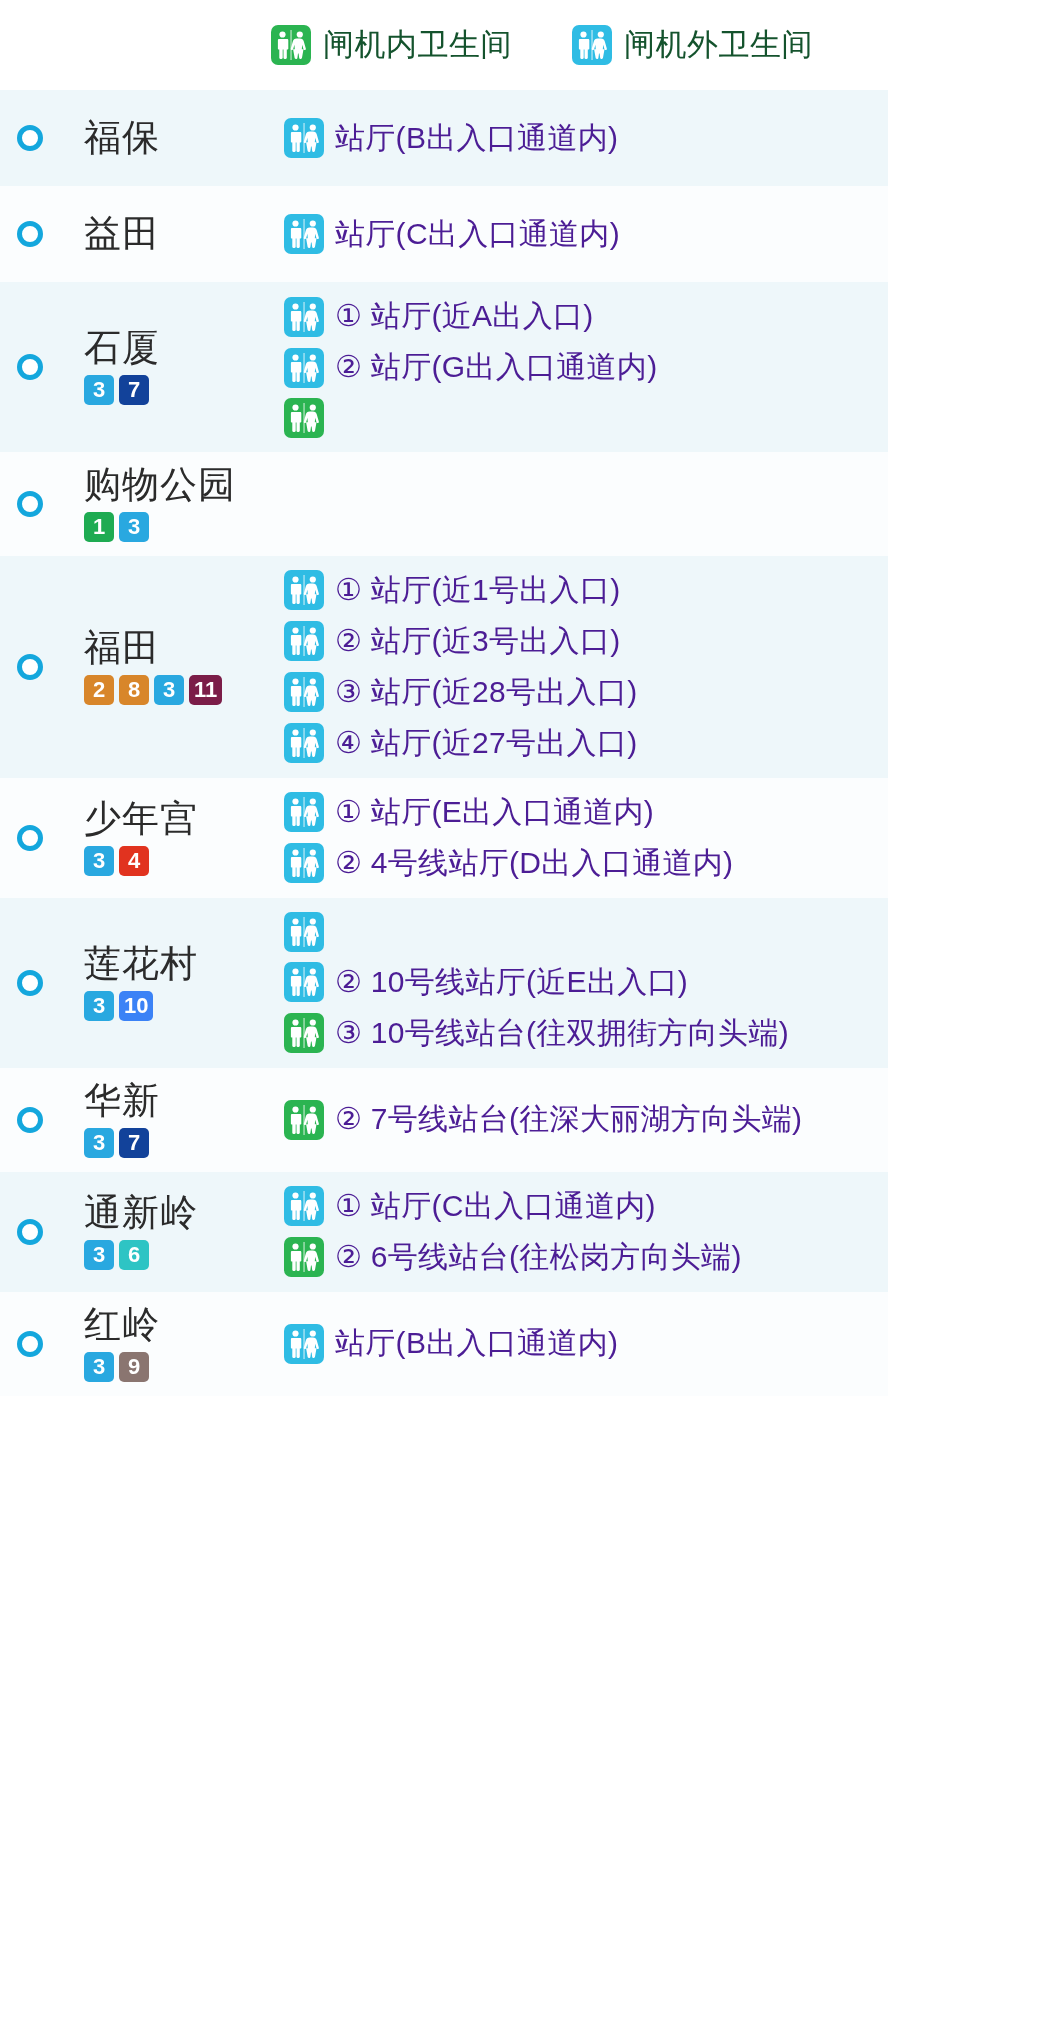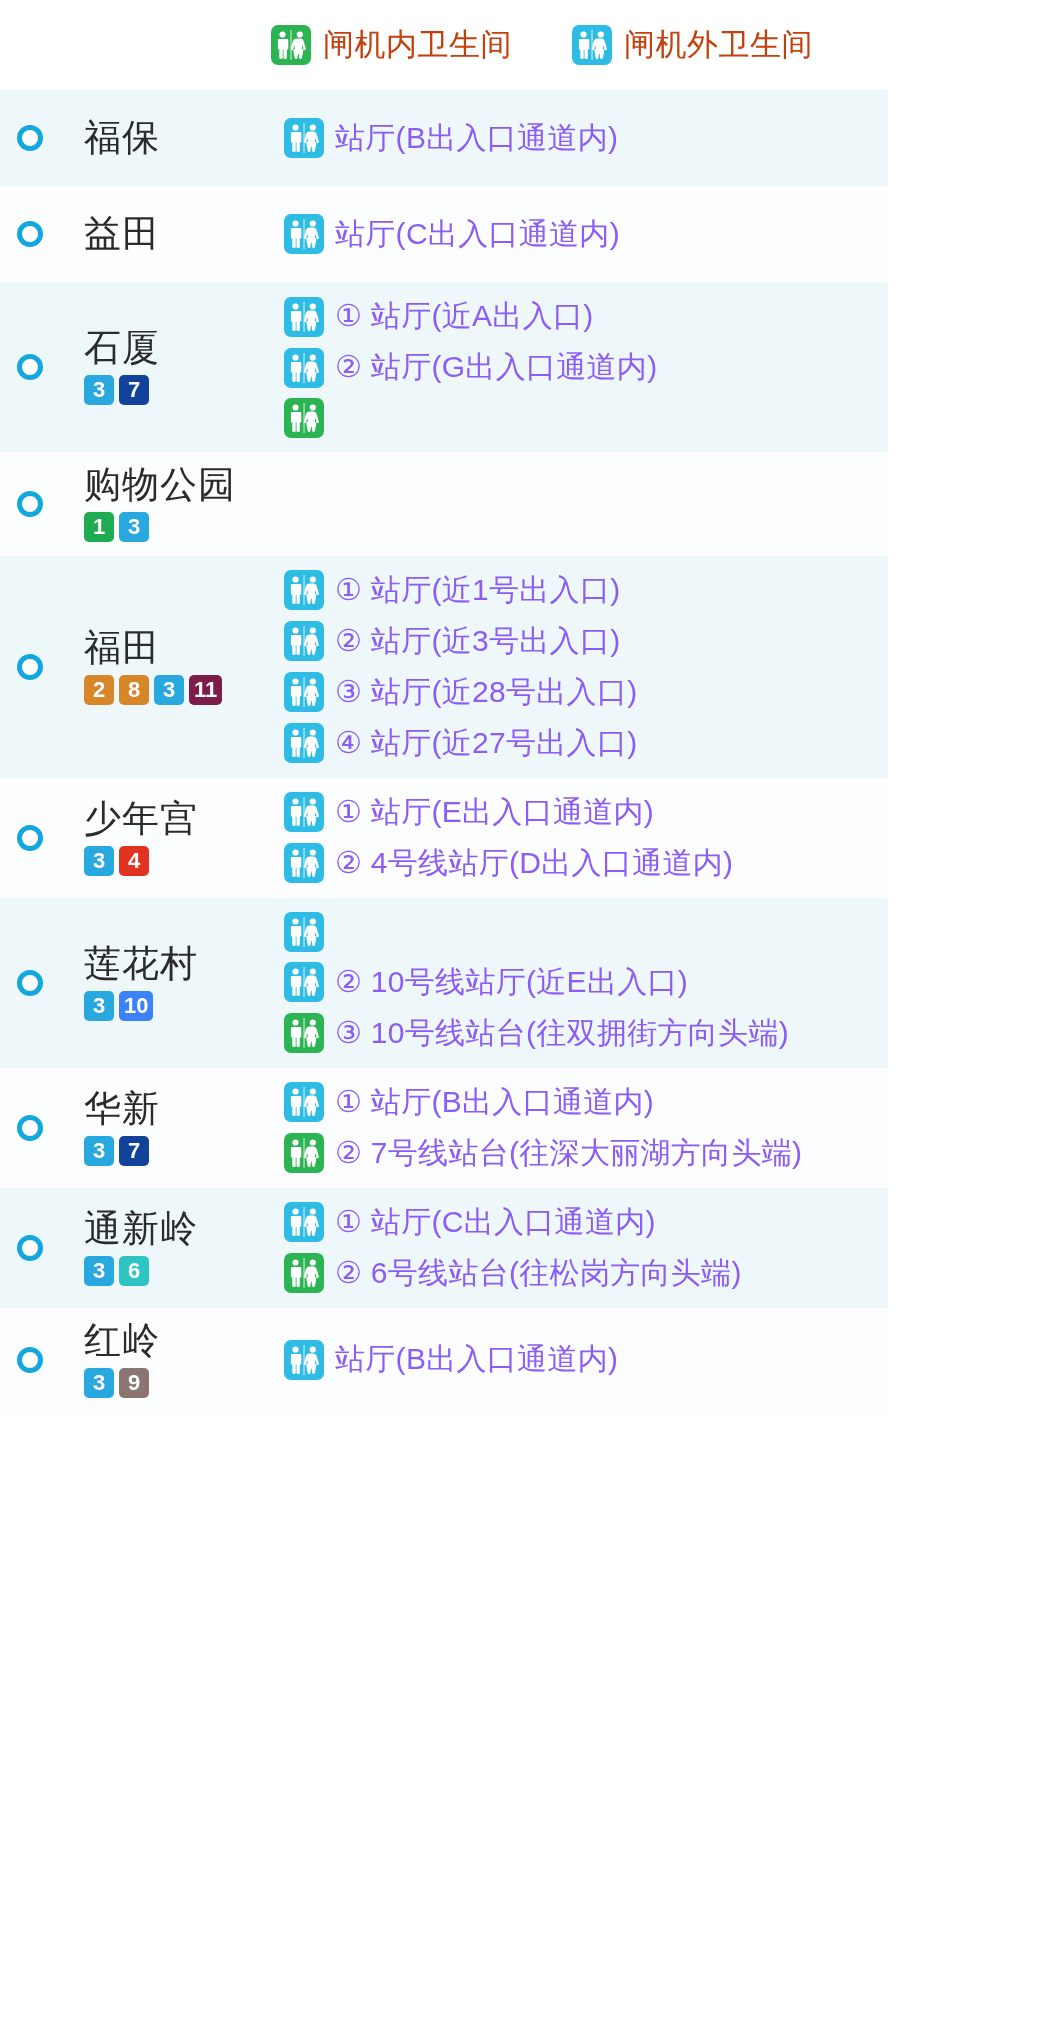--- a/index.html
+++ b/index.html
@@ -15,21 +15,21 @@
     display: flex;
     align-items: center;
     justify-content: center;
     gap: 60px;
     height: 90px;
     padding-left: 20px;
   }
   .legend-entry { display: flex; align-items: center; gap: 12px; }
   .legend-label {
     font-size: 31px;
-    color: #c2410c;
+    color: #14532d;
     letter-spacing: .5px;
     white-space: nowrap;
   }
 
   
   .wc {
     width: 40px; height: 40px;
     border-radius: 7px;
     flex: 0 0 40px;
     display: block;
@@ -113,21 +113,21 @@
   .info-col {
     flex: 1 1 auto;
     display: flex;
     flex-direction: column;
     gap: 10px;
     padding-left: 20px;
   }
   .info-row { display: flex; align-items: center; gap: 11px; }
   .info-text {
     font-size: 30px;
-    color: #8b5cf6;
+    color: #4c1d95;
     white-space: nowrap;
     letter-spacing: .3px;
   }
 </style>
 </head>
 <body>
 
 <div class="legend" id="legend">
     <div class="legend-entry">
       <span class="wc inside">
@@ -452,34 +452,20 @@
         </div>
         <div class="name-col">
           <span class="st-name">华新</span>
           <span class="badges">
             <span class="badge" style="background:#29a8e0">3</span>
             <span class="badge" style="background:#12429a">7</span>
           </span>
         </div>
         <div class="info-col">
           <div class="info-row">
-            <span class="wc outside">
-              <svg viewBox="0 0 40 40" xmlns="http://www.w3.org/2000/svg">
-                <g fill="#ffffff">
-                  <circle cx="11.5" cy="9.5" r="3.1"></circle>
-                  <path d="M8.2 14h6.6c.7 0 1.2.5 1.2 1.2v8.3c0 .6-.4 1-1 1h-.5v8.3c0 .6-.5 1.1-1.1 1.1h-1.1c-.6 0-1.1-.5-1.1-1.1v-8.3h-.8v8.3c0 .6-.5 1.1-1.1 1.1H8.1c-.6 0-1.1-.5-1.1-1.1v-8.3h-.4c-.6 0-1-.4-1-1v-8.3C5.6 14.5 6.1 14 6.8 14z" transform="translate(1.3,0)"></path>
-                  <rect x="19.3" y="5" width="1.5" height="30" opacity="0.55"></rect>
-                  <circle cx="28.8" cy="9.5" r="3.1"></circle>
-                  <path d="M28.8 13.6c2.3 0 3.5 1.1 4 2.8l2 7c.2.8-.2 1.4-.9 1.6-.7.2-1.3-.1-1.5-.9l-1.2-4.3-.4 4.4h1.7l-1.5 8.6c-.1.7-.6 1.1-1.2 1.1h-.5c-.6 0-1-.4-1.1-1l-.6-4.4h-.6l-.6 4.4c-.1.6-.5 1-1.1 1h-.5c-.6 0-1.1-.4-1.2-1.1l-1.5-8.6h1.7l-.4-4.4-1.2 4.3c-.2.8-.8 1.1-1.5.9-.7-.2-1.1-.8-.9-1.6l2-7c.5-1.7 1.7-2.8 4-2.8z"></path>
-                </g>
-              </svg>
-            </span>
-            <span class="info-text">① 站厅(B出入口通道内)</span>
-          </div>
-          <div class="info-row">
             <span class="wc inside">
               <svg viewBox="0 0 40 40" xmlns="http://www.w3.org/2000/svg">
                 <g fill="#ffffff">
                   <circle cx="11.5" cy="9.5" r="3.1"></circle>
                   <path d="M8.2 14h6.6c.7 0 1.2.5 1.2 1.2v8.3c0 .6-.4 1-1 1h-.5v8.3c0 .6-.5 1.1-1.1 1.1h-1.1c-.6 0-1.1-.5-1.1-1.1v-8.3h-.8v8.3c0 .6-.5 1.1-1.1 1.1H8.1c-.6 0-1.1-.5-1.1-1.1v-8.3h-.4c-.6 0-1-.4-1-1v-8.3C5.6 14.5 6.1 14 6.8 14z" transform="translate(1.3,0)"></path>
                   <rect x="19.3" y="5" width="1.5" height="30" opacity="0.55"></rect>
                   <circle cx="28.8" cy="9.5" r="3.1"></circle>
                   <path d="M28.8 13.6c2.3 0 3.5 1.1 4 2.8l2 7c.2.8-.2 1.4-.9 1.6-.7.2-1.3-.1-1.5-.9l-1.2-4.3-.4 4.4h1.7l-1.5 8.6c-.1.7-.6 1.1-1.2 1.1h-.5c-.6 0-1-.4-1.1-1l-.6-4.4h-.6l-.6 4.4c-.1.6-.5 1-1.1 1h-.5c-.6 0-1.1-.4-1.2-1.1l-1.5-8.6h1.7l-.4-4.4-1.2 4.3c-.2.8-.8 1.1-1.5.9-.7-.2-1.1-.8-.9-1.6l2-7c.5-1.7 1.7-2.8 4-2.8z"></path>
                 </g>
               </svg>

